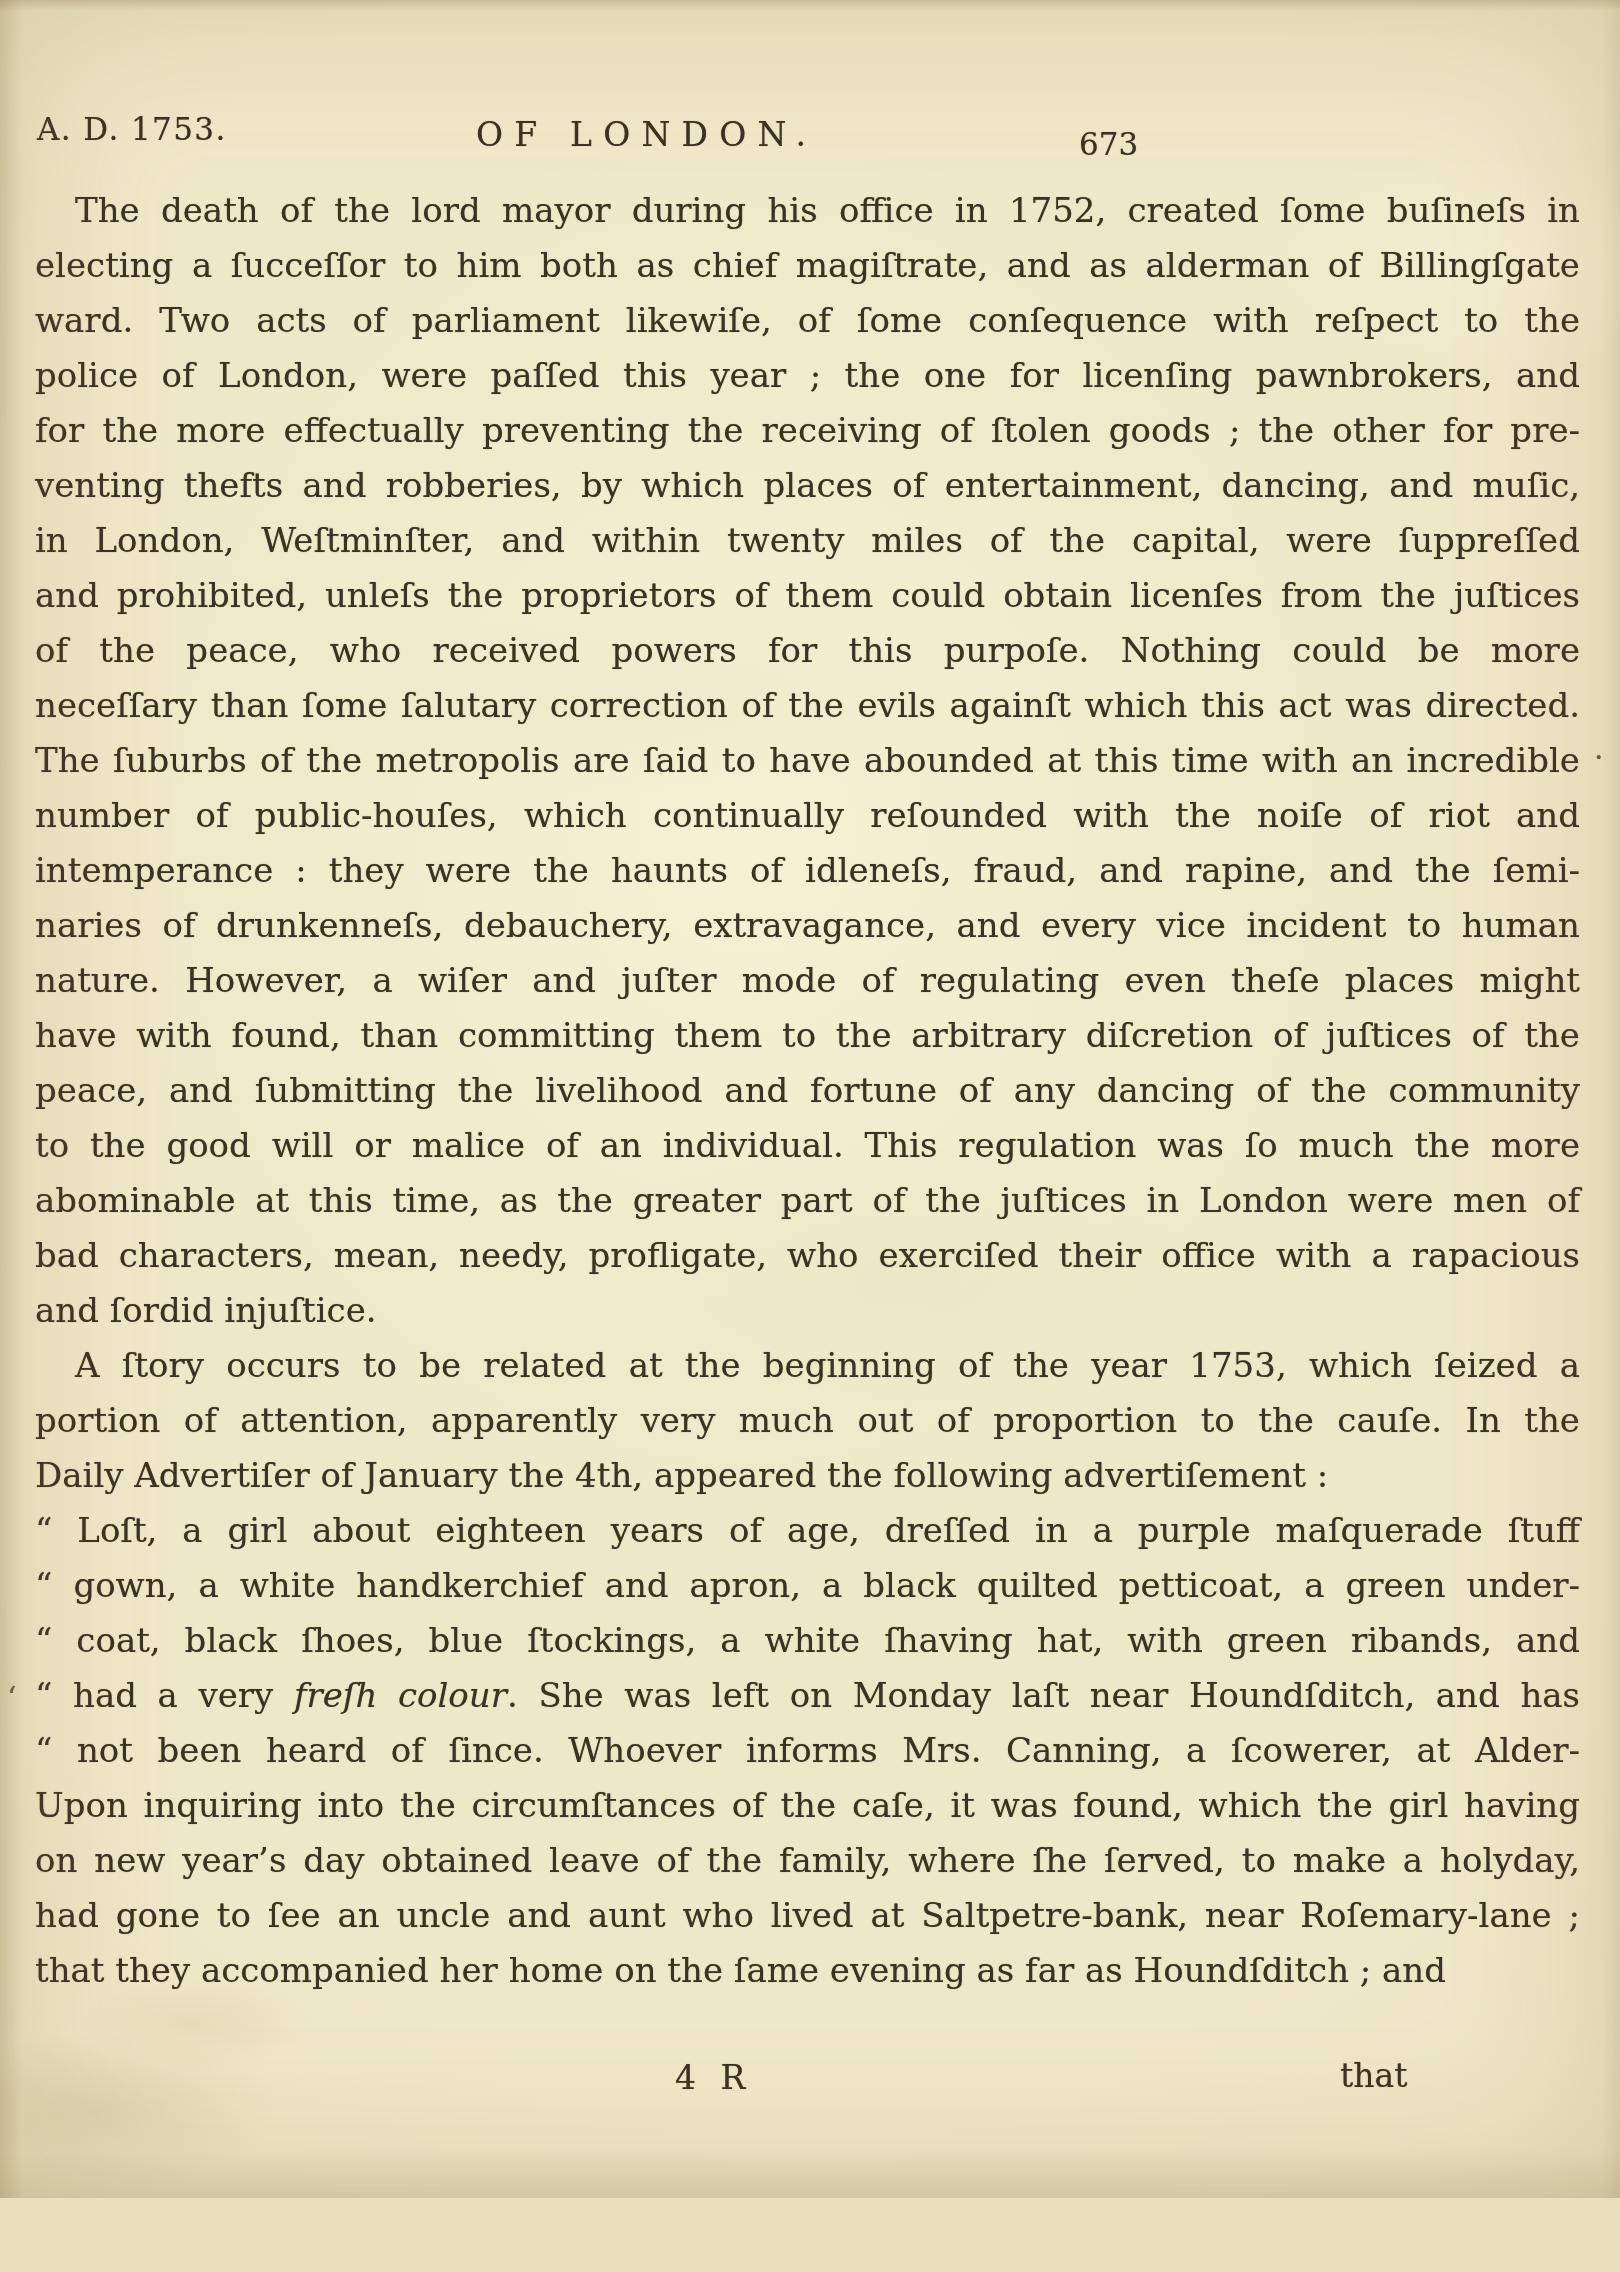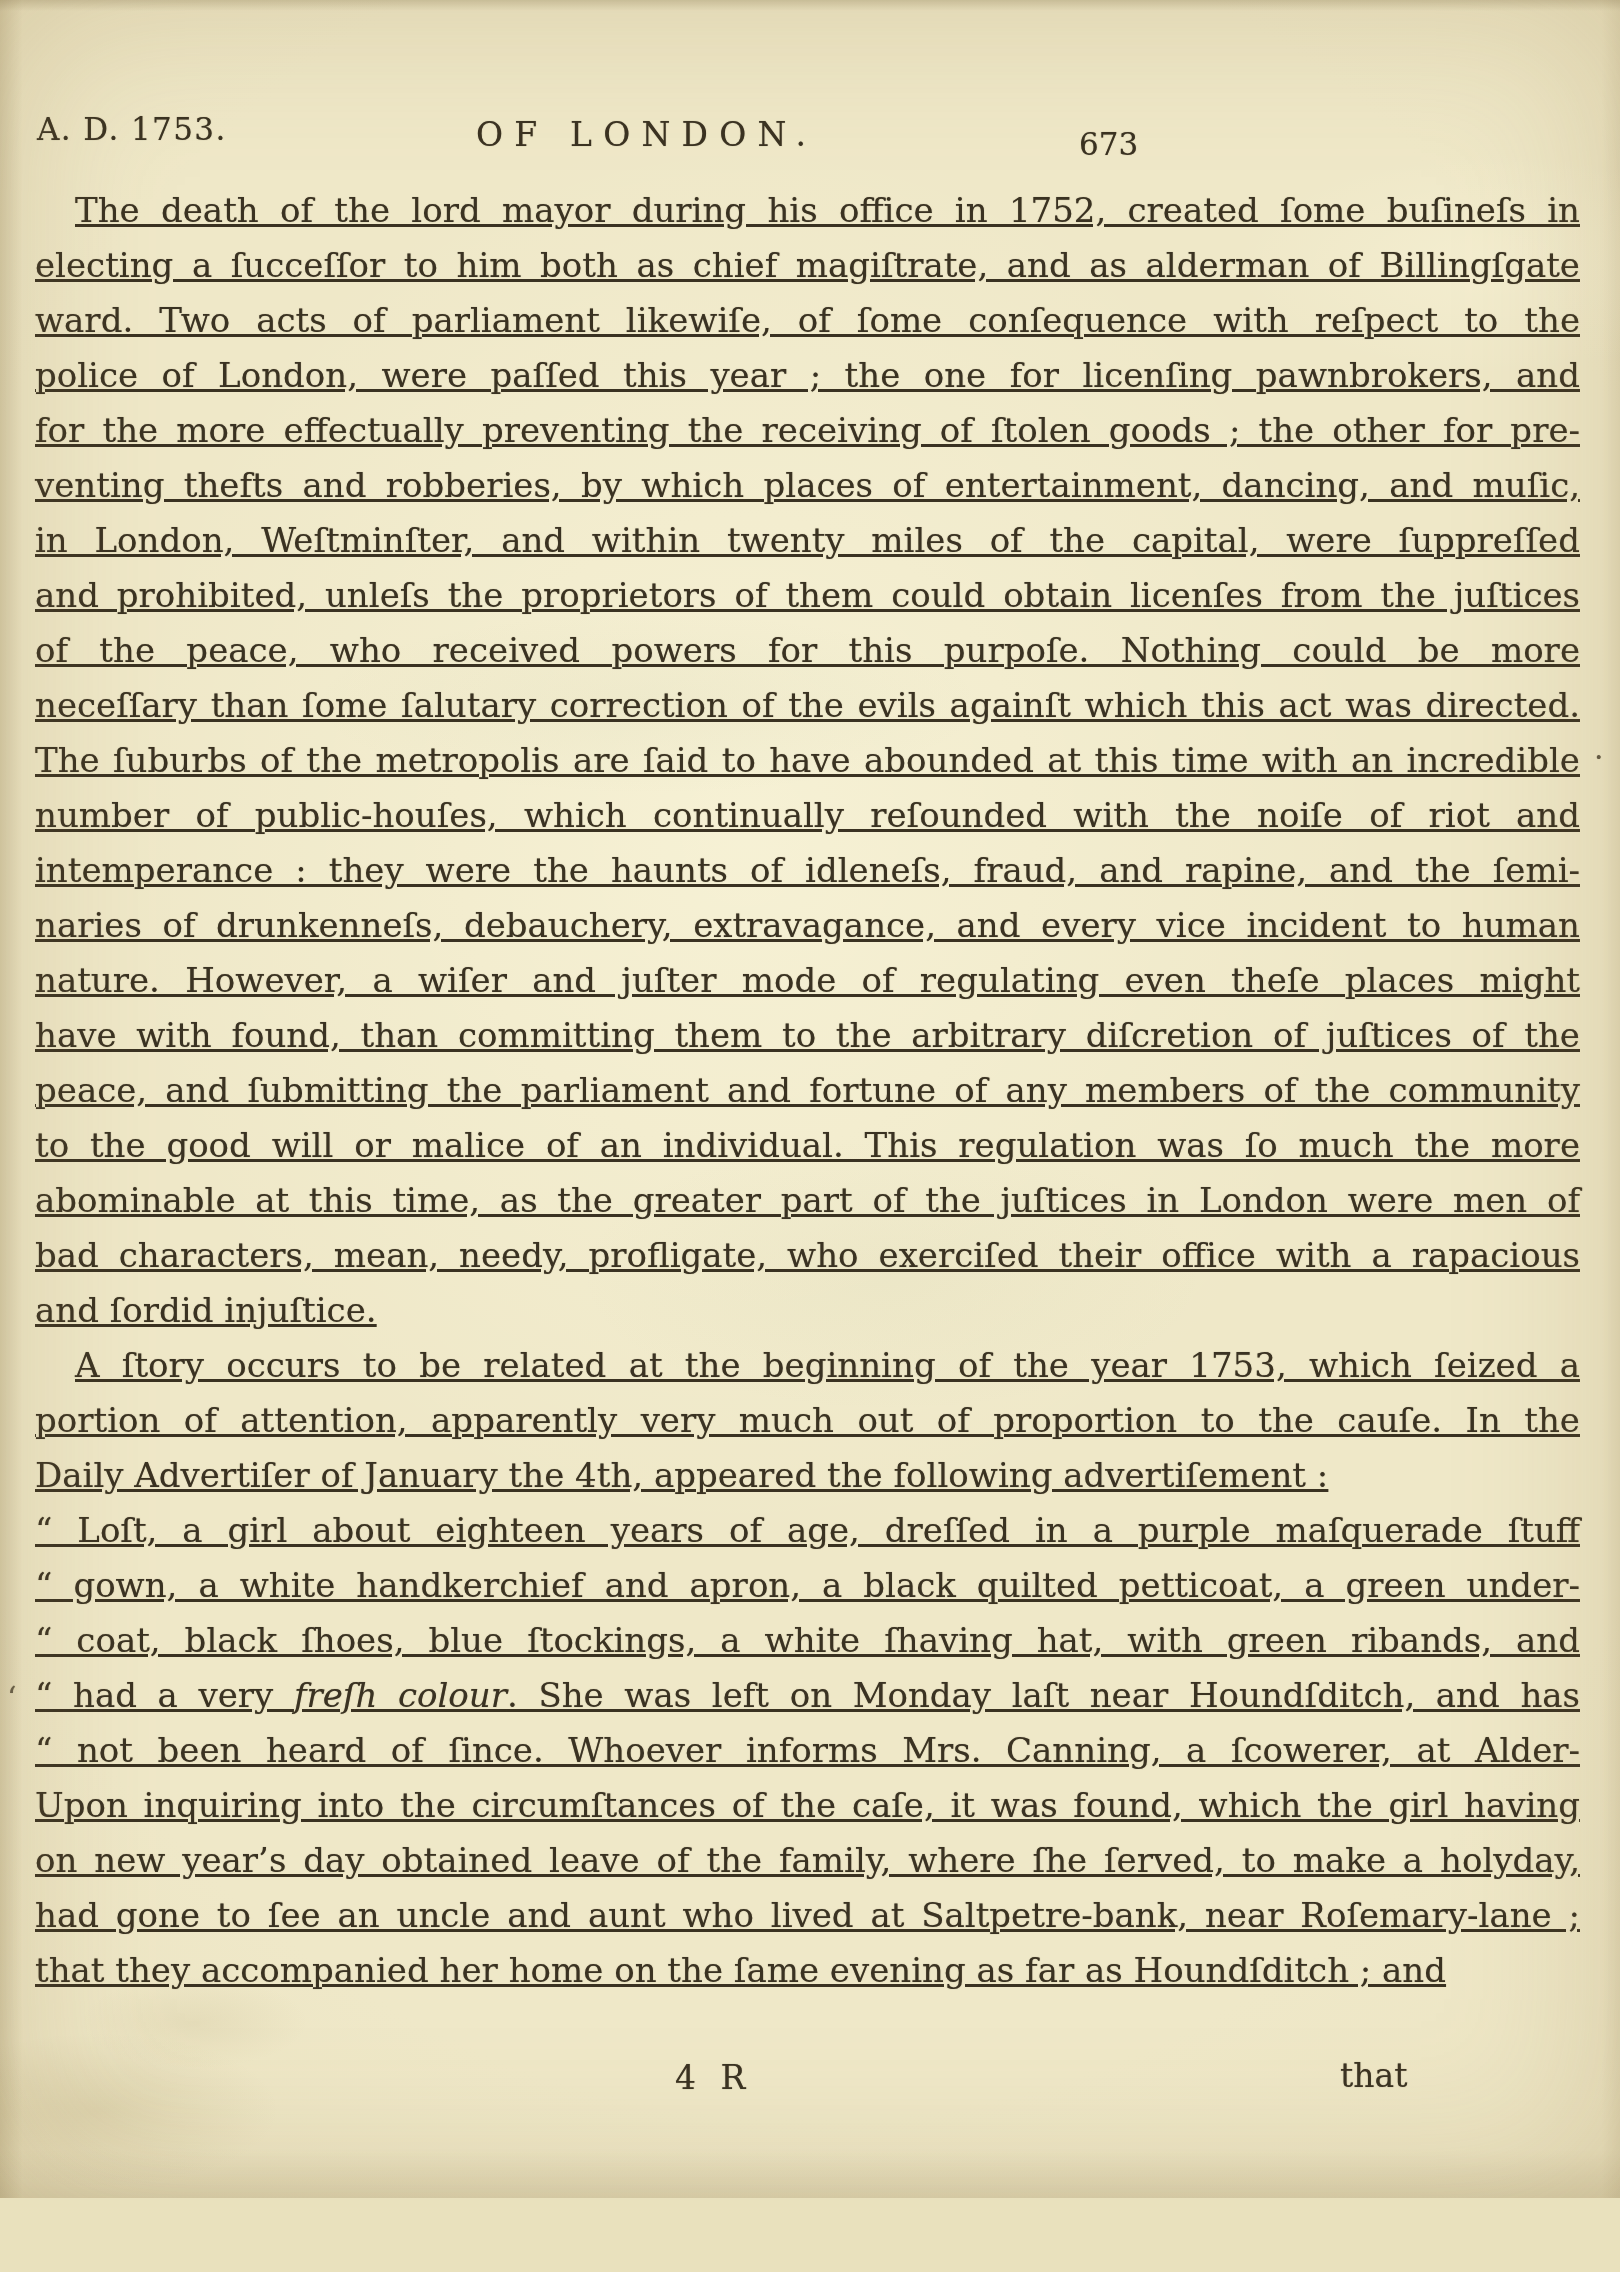--- a/index.html
+++ b/index.html
@@ -37,21 +37,20 @@
   .hdr-center{left:476px;top:115px;font-size:33px;letter-spacing:0.34em;}
   .hdr-right{left:1079px;top:126px;font-size:31px;}
   .body-block{
     position:absolute;left:35px;top:183px;width:1545px;
     font-size:34px;text-shadow:0 0 0.9px rgba(60,50,30,0.5);
   }
   .line{
     height:55px;line-height:55px;
     text-align:justify;text-align-last:justify;
     overflow:visible;
-    text-decoration:underline;
   }
   .line.nj{text-align-last:left;}
   .line.ind{text-indent:40px;}
   .it{font-style:italic;}
   .marginal{left:7px;top:1680px;font-size:30px;opacity:0.75;}
   .margin-dot{left:1594px;top:739px;font-size:30px;opacity:0.8;}
   .sig{left:675px;top:2058px;font-size:33px;word-spacing:14px;}
   .catch{left:1340px;top:2056px;font-size:33px;}
 </style>
 </head>
@@ -74,21 +73,21 @@
       <div class="line"><span>in London, Weſtminſter, and within twenty miles of the capital, were ſuppreſſed</span></div>
       <div class="line"><span>and prohibited, unleſs the proprietors of them could obtain licenſes from the juſtices</span></div>
       <div class="line"><span>of the peace, who received powers for this purpoſe.  Nothing could be more</span></div>
       <div class="line"><span>neceſſary than ſome ſalutary correction of the evils againſt which this act was directed.</span></div>
       <div class="line"><span>The ſuburbs of the metropolis are ſaid to have abounded at this time with an incredible</span></div>
       <div class="line"><span>number of public-houſes, which continually reſounded with the noiſe of riot and</span></div>
       <div class="line"><span>intemperance :  they were the haunts of idleneſs, fraud, and rapine, and the ſemi-</span></div>
       <div class="line"><span>naries of drunkenneſs, debauchery, extravagance, and every vice incident to human</span></div>
       <div class="line"><span>nature.  However, a wiſer and juſter mode of regulating even theſe places might</span></div>
       <div class="line"><span>have with found, than committing them to the arbitrary diſcretion of juſtices of the</span></div>
-      <div class="line"><span>peace, and ſubmitting the parliament and fortune of any members of the community</span></div>
+      <div class="line"><span>peace, and ſubmitting the livelihood and fortune of any dancing of the community</span></div>
       <div class="line"><span>to the good will or malice of an individual.  This regulation was ſo much the more</span></div>
       <div class="line"><span>abominable at this time, as the greater part of the juſtices in London were men of</span></div>
       <div class="line"><span>bad characters, mean, needy, profligate, who exerciſed their office with a rapacious</span></div>
       <div class="line nj"><span>and ſordid injuſtice.</span></div>
       <div class="line ind"><span>A ſtory occurs to be related at the beginning of the year 1753, which ſeized a</span></div>
       <div class="line"><span>portion of attention, apparently very much out of proportion to the cauſe.  In the</span></div>
       <div class="line nj"><span>Daily  Advertiſer  of  January  the  4th,  appeared  the  following  advertiſement :</span></div>
       <div class="line"><span>“ Loſt, a girl about eighteen years of age, dreſſed in a purple maſquerade ſtuff</span></div>
       <div class="line"><span>“ gown, a white handkerchief and apron, a black quilted petticoat, a green under-</span></div>
       <div class="line"><span>“ coat, black ſhoes, blue ſtockings, a white ſhaving hat, with green ribands, and</span></div>

